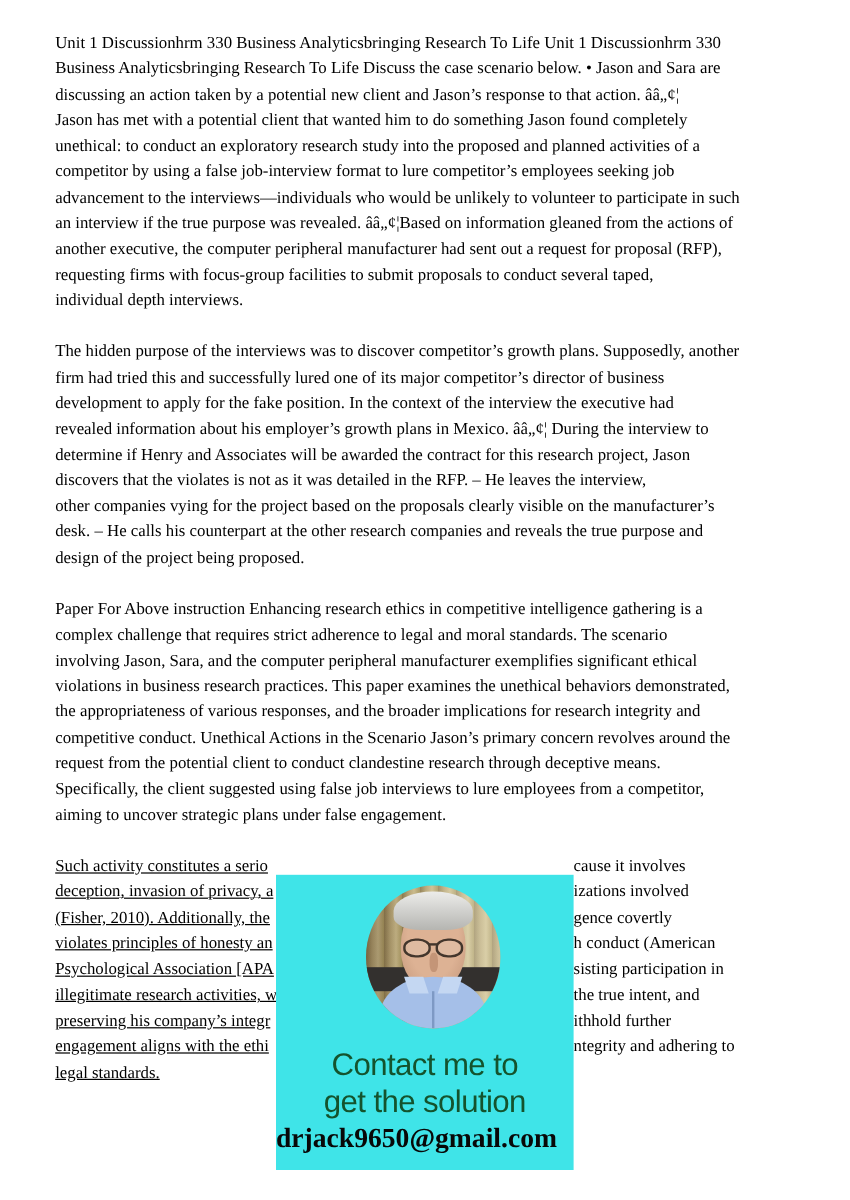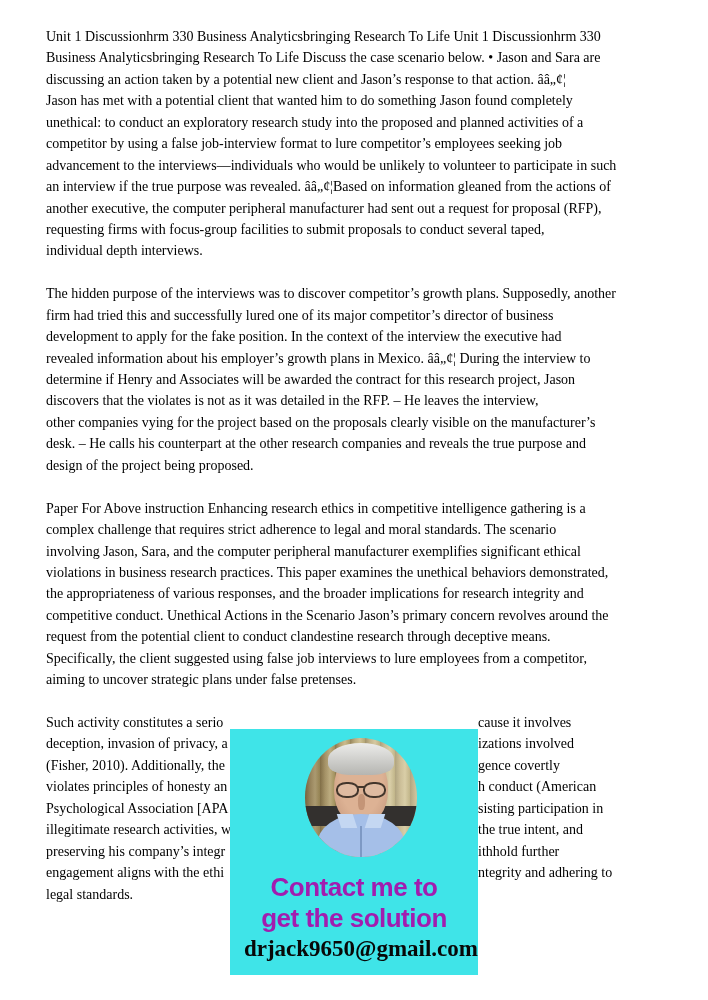--- a/index.html
+++ b/index.html
@@ -1,21 +1,21 @@
 <!DOCTYPE html>
 <html><head>
 <meta charset="utf-8">
 <style>
   html,body{margin:0;padding:0;background:#fff;}
   .page{position:relative;width:708px;height:1000px;background:#ffffff;overflow:hidden;
         font-family:"Liberation Serif", serif;color:#000;}
   .doc{position:absolute;left:46px;top:26px;width:592px;font-size:14px;line-height:21.45px;}
   .para{margin:0 0 21.45px 0;}
   .ln{height:21.45px;white-space:nowrap;overflow:visible;}
-  .split{position:relative;}
+  .split{position:relative;text-decoration:underline;}
   .split .rt{position:absolute;left:432px;top:0;white-space:nowrap;}
 
   
   .overlay{position:absolute;left:230px;top:729px;width:248px;height:246px;background:#3FE4E8;}
   .photo{position:absolute;left:75px;top:9px;width:112px;height:119px;border-radius:50%;overflow:hidden;
          background:repeating-linear-gradient(90deg,#8f7d52 0px,#b4a273 5px,#c9b98a 10px,#a6955f 15px);}
   .photo .tint{position:absolute;inset:0;background:linear-gradient(90deg,rgba(60,40,20,.30),rgba(0,0,0,0) 32%,rgba(255,255,235,.30) 72%);}
   .photo .chair{position:absolute;left:0;right:0;top:57%;height:17%;background:#33302e;}
   .photo .shirt{position:absolute;left:11%;width:78%;bottom:0;height:36%;background:#a5bfe8;
                 border-radius:50% 50% 0 0/72% 72% 0 0;}
@@ -30,23 +30,23 @@
                background:linear-gradient(#ececea,#b5b5b1);border-radius:50% 50% 34% 34%;}
   .photo .glasses{position:absolute;left:50%;top:44px;width:52px;height:14px;margin-left:-26px;}
   .photo .lens{position:absolute;top:0;width:19px;height:12px;border:2px solid #43362c;border-radius:45%;background:rgba(230,215,200,.25);}
   .photo .lens.l{left:1px;} .photo .lens.r{right:1px;}
   .photo .bridge{position:absolute;left:22px;top:4px;width:8px;height:2px;background:#43362c;}
   .photo .nose{position:absolute;left:50%;top:56px;width:7px;height:16px;margin-left:-3.5px;
                background:rgba(150,95,65,.35);border-radius:40%;}
   .photo .mouth{position:absolute;left:50%;top:79px;width:17px;height:3px;margin-left:-8.5px;
                 background:#8a5545;border-radius:2px;}
   .heading{position:absolute;left:0;top:143px;width:100%;text-align:center;
-           font-family:"Liberation Sans", sans-serif;font-weight:bold;font-size:26px;line-height:31px;
-           color:#a21caf;letter-spacing:-0.5px;}
-  .email{position:absolute;left:0;top:207px;width:100%;text-align:right;
+           font-family:"Liberation Sans", sans-serif;font-weight:normal;font-size:26px;line-height:31px;
+           color:#14532d;letter-spacing:-0.5px;}
+  .email{position:absolute;left:0;top:207px;width:100%;text-align:left;
          font-family:"Liberation Serif", serif;font-weight:bold;font-size:23px;color:#080808;}
 </style>
 </head>
 <body>
 
 <div class="page">
 
   <div class="doc">
 
     <div class="para">
@@ -77,21 +77,21 @@
 
     <div class="para">
       <div class="ln">Paper For Above instruction Enhancing research ethics in competitive intelligence gathering is a</div>
       <div class="ln">complex challenge that requires strict adherence to legal and moral standards. The scenario</div>
       <div class="ln">involving Jason, Sara, and the computer peripheral manufacturer exemplifies significant ethical</div>
       <div class="ln">violations in business research practices. This paper examines the unethical behaviors demonstrated,</div>
       <div class="ln">the appropriateness of various responses, and the broader implications for research integrity and</div>
       <div class="ln">competitive conduct. Unethical Actions in the Scenario Jason’s primary concern revolves around the</div>
       <div class="ln">request from the potential client to conduct clandestine research through deceptive means.</div>
       <div class="ln">Specifically, the client suggested using false job interviews to lure employees from a competitor,</div>
-      <div class="ln">aiming to uncover strategic plans under false pretenses.</div>
+      <div class="ln">aiming to uncover strategic plans under false engagement.</div>
     </div>
 
     <div class="para">
       <div class="ln split"><span>Such activity constitutes a serio</span><span class="rt">cause it involves</span></div>
       <div class="ln split"><span>deception, invasion of privacy, a</span><span class="rt">izations involved</span></div>
       <div class="ln split"><span>(Fisher, 2010). Additionally, the</span><span class="rt">gence covertly</span></div>
       <div class="ln split"><span>violates principles of honesty an</span><span class="rt">h conduct (American</span></div>
       <div class="ln split"><span>Psychological Association [APA</span><span class="rt">sisting participation in</span></div>
       <div class="ln split"><span>illegitimate research activities, w</span><span class="rt">the true intent, and</span></div>
       <div class="ln split"><span>preserving his company’s integr</span><span class="rt">ithhold further</span></div>

